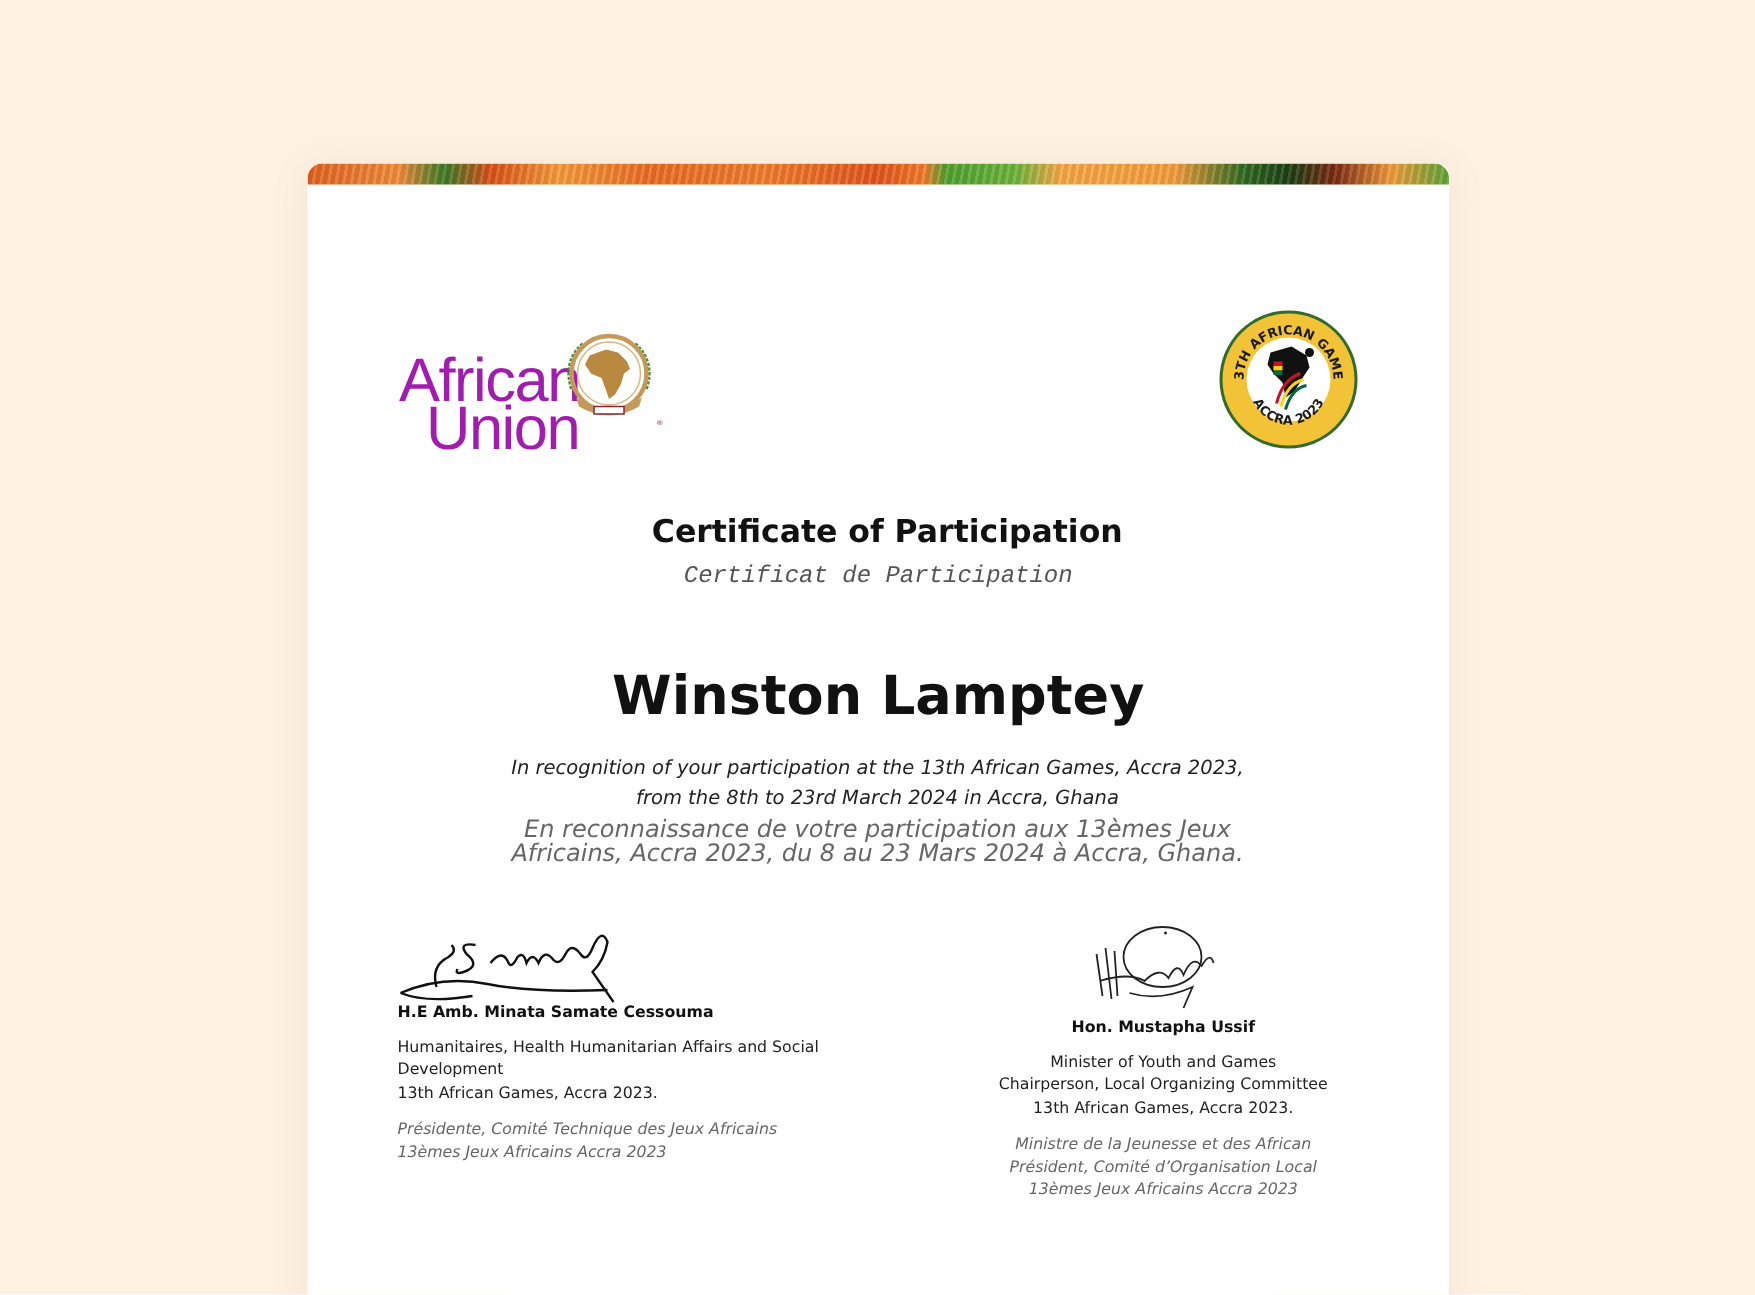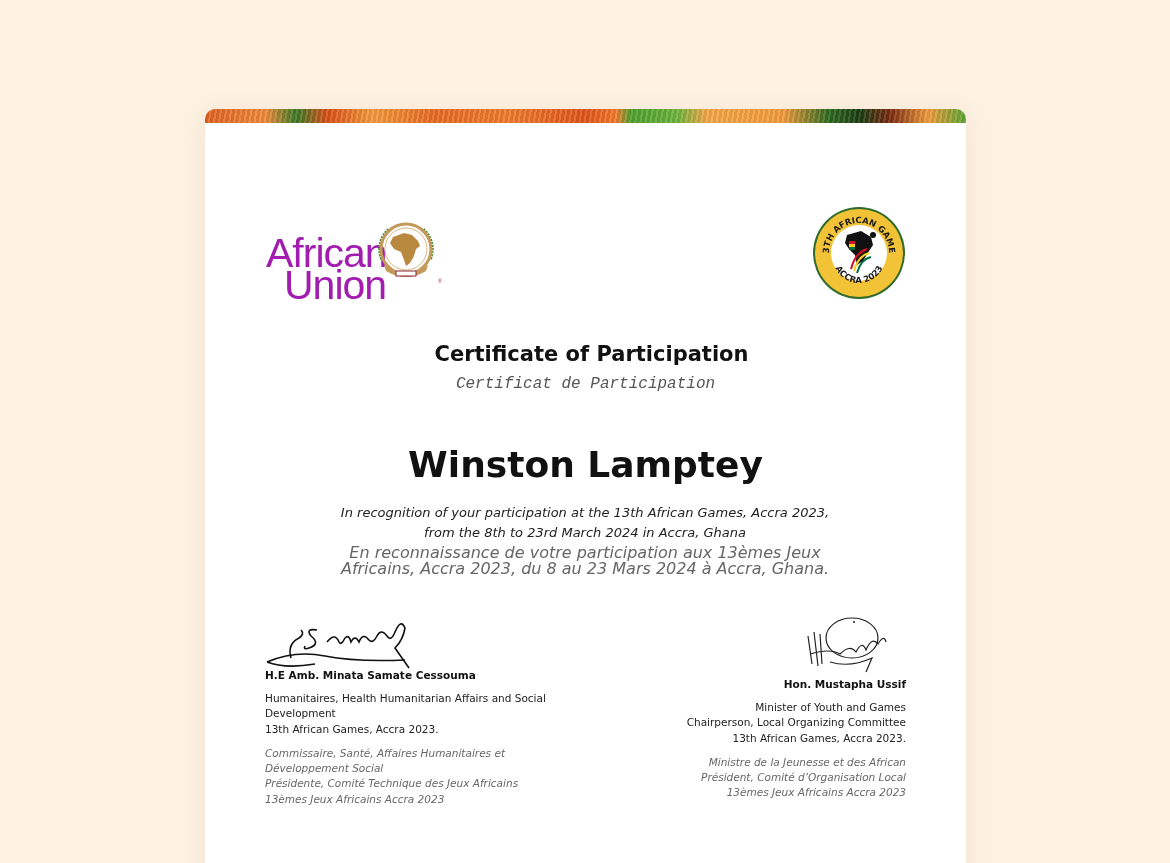--- a/index.html
+++ b/index.html
@@ -48,21 +48,21 @@
   }
   .recog-en {
     position:absolute; left:135px; width:490px; top:394px; text-align:center;
     font-family:"DejaVu Sans", sans-serif; font-style:italic; font-size:13px; line-height:20px; color:#222;
   }
   .recog-fr {
     position:absolute; left:135px; width:490px; top:436px; text-align:center;
     font-family:"DejaVu Sans", sans-serif; font-style:italic; font-size:16px; line-height:16px; color:#666;
   }
   .sig-left { position:absolute; left:60px; top:505px; width:300px; }
-  .sig-right { position:absolute; left:440px; top:505px; width:261px; text-align:right; }
+  .sig-right { position:absolute; left:440px; top:505px; width:261px; text-align:center; }
   .sig-img-left { display:block; width:158px; height:55px; margin-left:0; }
   .sig-img-right { display:inline-block; width:92px; height:60px; margin-right:14px; }
   .sig-name {
     font-family:"DejaVu Sans", sans-serif; font-weight:bold; font-size:10.5px; color:#111; margin:0 0 10px 0;
   }
   .sig-en {
     font-family:"DejaVu Sans", sans-serif; font-size:10.5px; line-height:15.3px; color:#222; margin:0 0 9px 0;
   }
   .sig-fr {
     font-family:"DejaVu Sans", sans-serif; font-style:italic; font-size:10.5px; line-height:15.3px; color:#666; margin:0;
@@ -130,21 +130,20 @@
       <path d="M26 44 Q22 30 34 24 Q40 20 36 16" stroke="#111" stroke-width="1.6" fill="none"></path>
       <path d="M52 16 Q40 14 46 22 Q56 30 44 34 Q38 36 40 32" stroke="#111" stroke-width="1.6" fill="none"></path>
       <path d="M62 28 Q70 18 74 28 Q76 32 80 24 Q84 20 86 28 Q90 20 94 28 Q98 18 104 26 Q108 30 112 22 Q116 14 122 22 Q126 28 130 18 Q136 4 140 14 Q138 26 130 34 L144 54" stroke="#111" stroke-width="1.6" fill="none"></path>
     </svg>
     <p class="sig-name">H.E Amb. Minata Samate Cessouma</p>
     <p class="sig-en">
       <span class="line">Humanitaires, Health Humanitarian Affairs and Social Development</span>
       <span class="line">13th African Games, Accra 2023.</span>
     </p>
     <p class="sig-fr">
-      <span class="line">Commissaire, Santé, Affaires Humanitaires et Développement Social</span>
       <span class="line">Présidente, Comité Technique des Jeux Africains</span>
       <span class="line">13èmes Jeux Africains Accra 2023</span>
     </p>
   </div>
 
   <div class="sig-right">
     <svg class="sig-img-right" viewBox="0 0 92 60">
       <ellipse cx="52" cy="24" rx="26" ry="20" fill="none" stroke="#222" stroke-width="1.2"></ellipse>
       <path d="M8 22 L12 50 M14 18 L18 52 M20 20 L22 50 M10 40 Q30 34 40 40 Q50 30 56 38 Q62 26 66 36 Q72 22 78 30 Q84 20 86 28" stroke="#222" stroke-width="1.2" fill="none"></path>
       <path d="M30 48 Q50 54 72 44 L66 58" stroke="#222" stroke-width="1.2" fill="none"></path>

